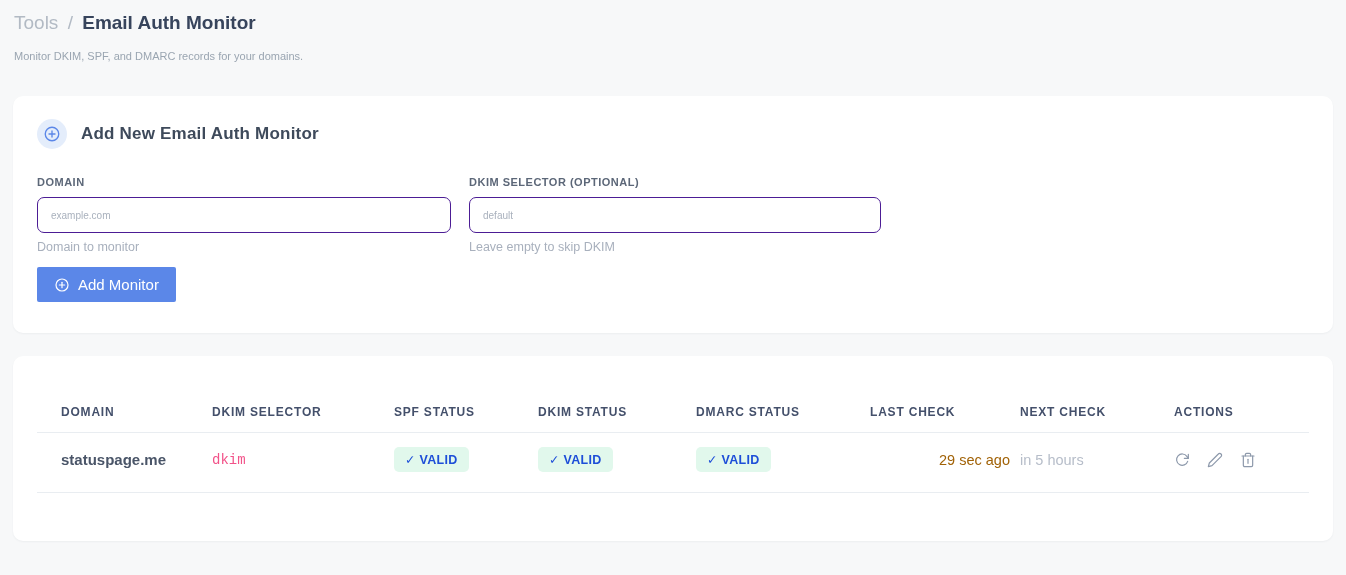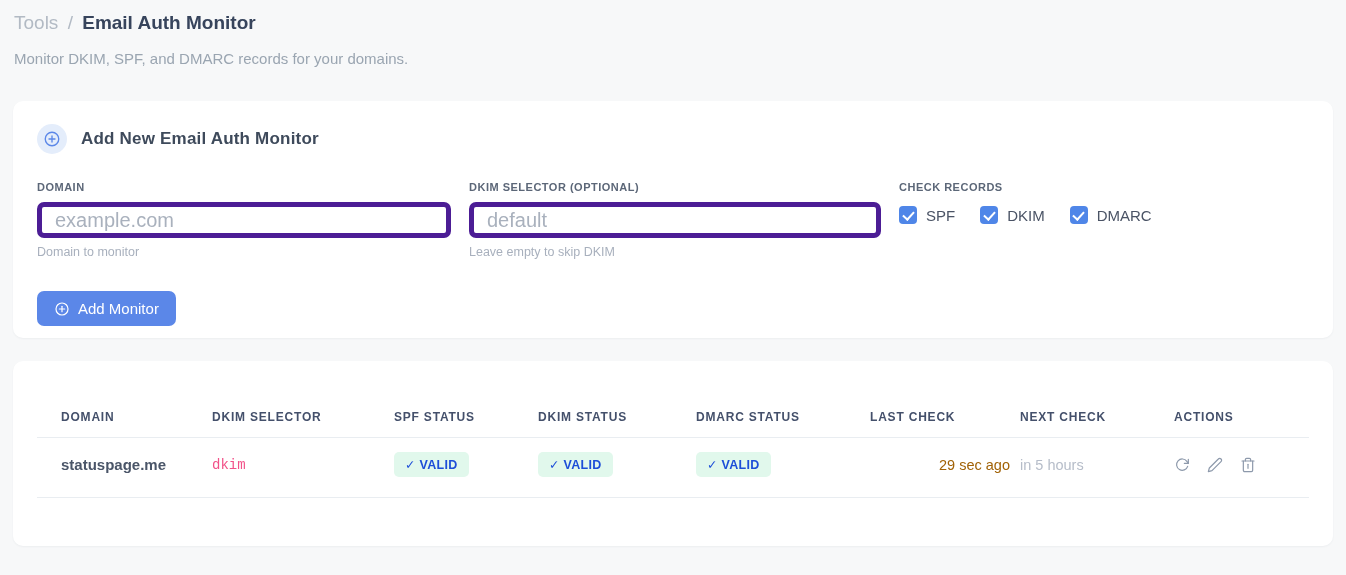--- a/index.html
+++ b/index.html
@@ -10,21 +10,21 @@
     color:#3e4a5b;
     overflow:hidden;
   }
   .page { padding:12px 13px 0 13px; }
 
   
   .breadcrumb { padding-left:1px; font-size:19px; }
   .crumb-section { color:#b2bac4; font-weight:500; }
   .crumb-sep { color:#b2bac4; font-weight:400; padding:0 4px; }
   .crumb-current { color:#37445c; font-weight:700; }
-  .page-subtitle { margin-top:16px; padding-left:1px; font-size:15px; color:#9aa5b1; }
+  .page-subtitle { margin-top:16px; padding-left:1px; font-size:11px; color:#9aa5b1; }
 
   
   .card {
     background:#ffffff;
     border-radius:10px;
     box-shadow:0 1px 2px rgba(40,50,70,0.05);
     padding:23px 24px;
   }
   .card-add { margin-top:34px; height:237px; }
   .card-monitors { margin-top:23px; height:185px; }
@@ -42,22 +42,22 @@
   
   .form-row { display:flex; margin-top:27px; gap:18px; }
   .field { width:414px; }
   .field.selector { width:412px; }
   .field-label, .group-label {
     font-size:11px; font-weight:700; color:#5c6778;
     letter-spacing:0.5px; margin-bottom:9px;
   }
   .text-input {
     width:100%; height:36px;
-    border:5px solid #4c1d95; border-radius:7px;
-    padding:0 13px; font-size:20px; color:#3e4a5b;
+    border:1px solid #4c1d95; border-radius:7px;
+    padding:0 13px; font-size:10px; color:#3e4a5b;
     font-family:"Liberation Sans","DejaVu Sans",sans-serif;
     outline:none; background:#fff;
   }
   .text-input::placeholder { color:#a9b1bd; }
   .field-helper { margin-top:7px; font-size:12.5px; color:#a8b0bd; }
 
   .check-group { margin-left:0; }
   .check-options { display:flex; align-items:center; margin-top:13px; }
   .check-option { display:flex; align-items:center; margin-right:25px; cursor:pointer; }
   .check-option input[type=checkbox] {
@@ -68,24 +68,24 @@
   }
   .check-option input[type=checkbox]:checked::after {
     content:""; position:absolute; left:5.5px; top:2.5px;
     width:5px; height:9px;
     border:solid #ffffff; border-width:0 2px 2px 0;
     transform:rotate(42deg);
   }
   .check-option .opt-label { margin-left:9px; font-size:15px; color:#4a5365; }
 
   .btn-primary {
-    margin-top:32px;
+    margin-top:13px;
     display:inline-flex; align-items:center; gap:8px;
     background:#5b87e8; color:#ffffff;
-    border:none; border-radius:7px;
+    border:none; border-radius:2px;
     height:35px; padding:0 17px;
     font-size:15px; font-family:"Liberation Sans","DejaVu Sans",sans-serif;
     cursor:pointer;
   }
 
   
   .table-wrap { margin-top:26px; }
   table { width:100%; border-collapse:collapse; }
   thead th {
     font-size:12px; font-weight:700; color:#44506b;
@@ -149,37 +149,20 @@
         <input class="text-input" type="text" placeholder="example.com" style="">
         <div class="field-helper">Domain to monitor</div>
       </div>
 
       <div class="field selector">
         <div class="field-label">DKIM SELECTOR (OPTIONAL)</div>
         <input class="text-input" type="text" placeholder="default" style="">
         <div class="field-helper">Leave empty to skip DKIM</div>
       </div>
 
-      <div class="check-group">
-        <div class="group-label">CHECK RECORDS</div>
-        <div class="check-options">
-          <label class="check-option">
-            <input type="checkbox" checked="" style="">
-            <span class="opt-label">SPF</span>
-          </label>
-          <label class="check-option">
-            <input type="checkbox" checked="" style="">
-            <span class="opt-label">DKIM</span>
-          </label>
-          <label class="check-option">
-            <input type="checkbox" checked="" style="">
-            <span class="opt-label">DMARC</span>
-          </label>
-        </div>
-      </div>
     </div>
 
     <button class="btn-primary">
       <span style="display:flex;">
         <svg width="16" height="16" viewBox="0 0 24 24" fill="none" stroke="#ffffff" stroke-width="1.8" stroke-linecap="round">
           <circle cx="12" cy="12" r="9"></circle>
           <line x1="12" y1="8" x2="12" y2="16"></line>
           <line x1="8" y1="12" x2="16" y2="12"></line>
         </svg>
       </span>

